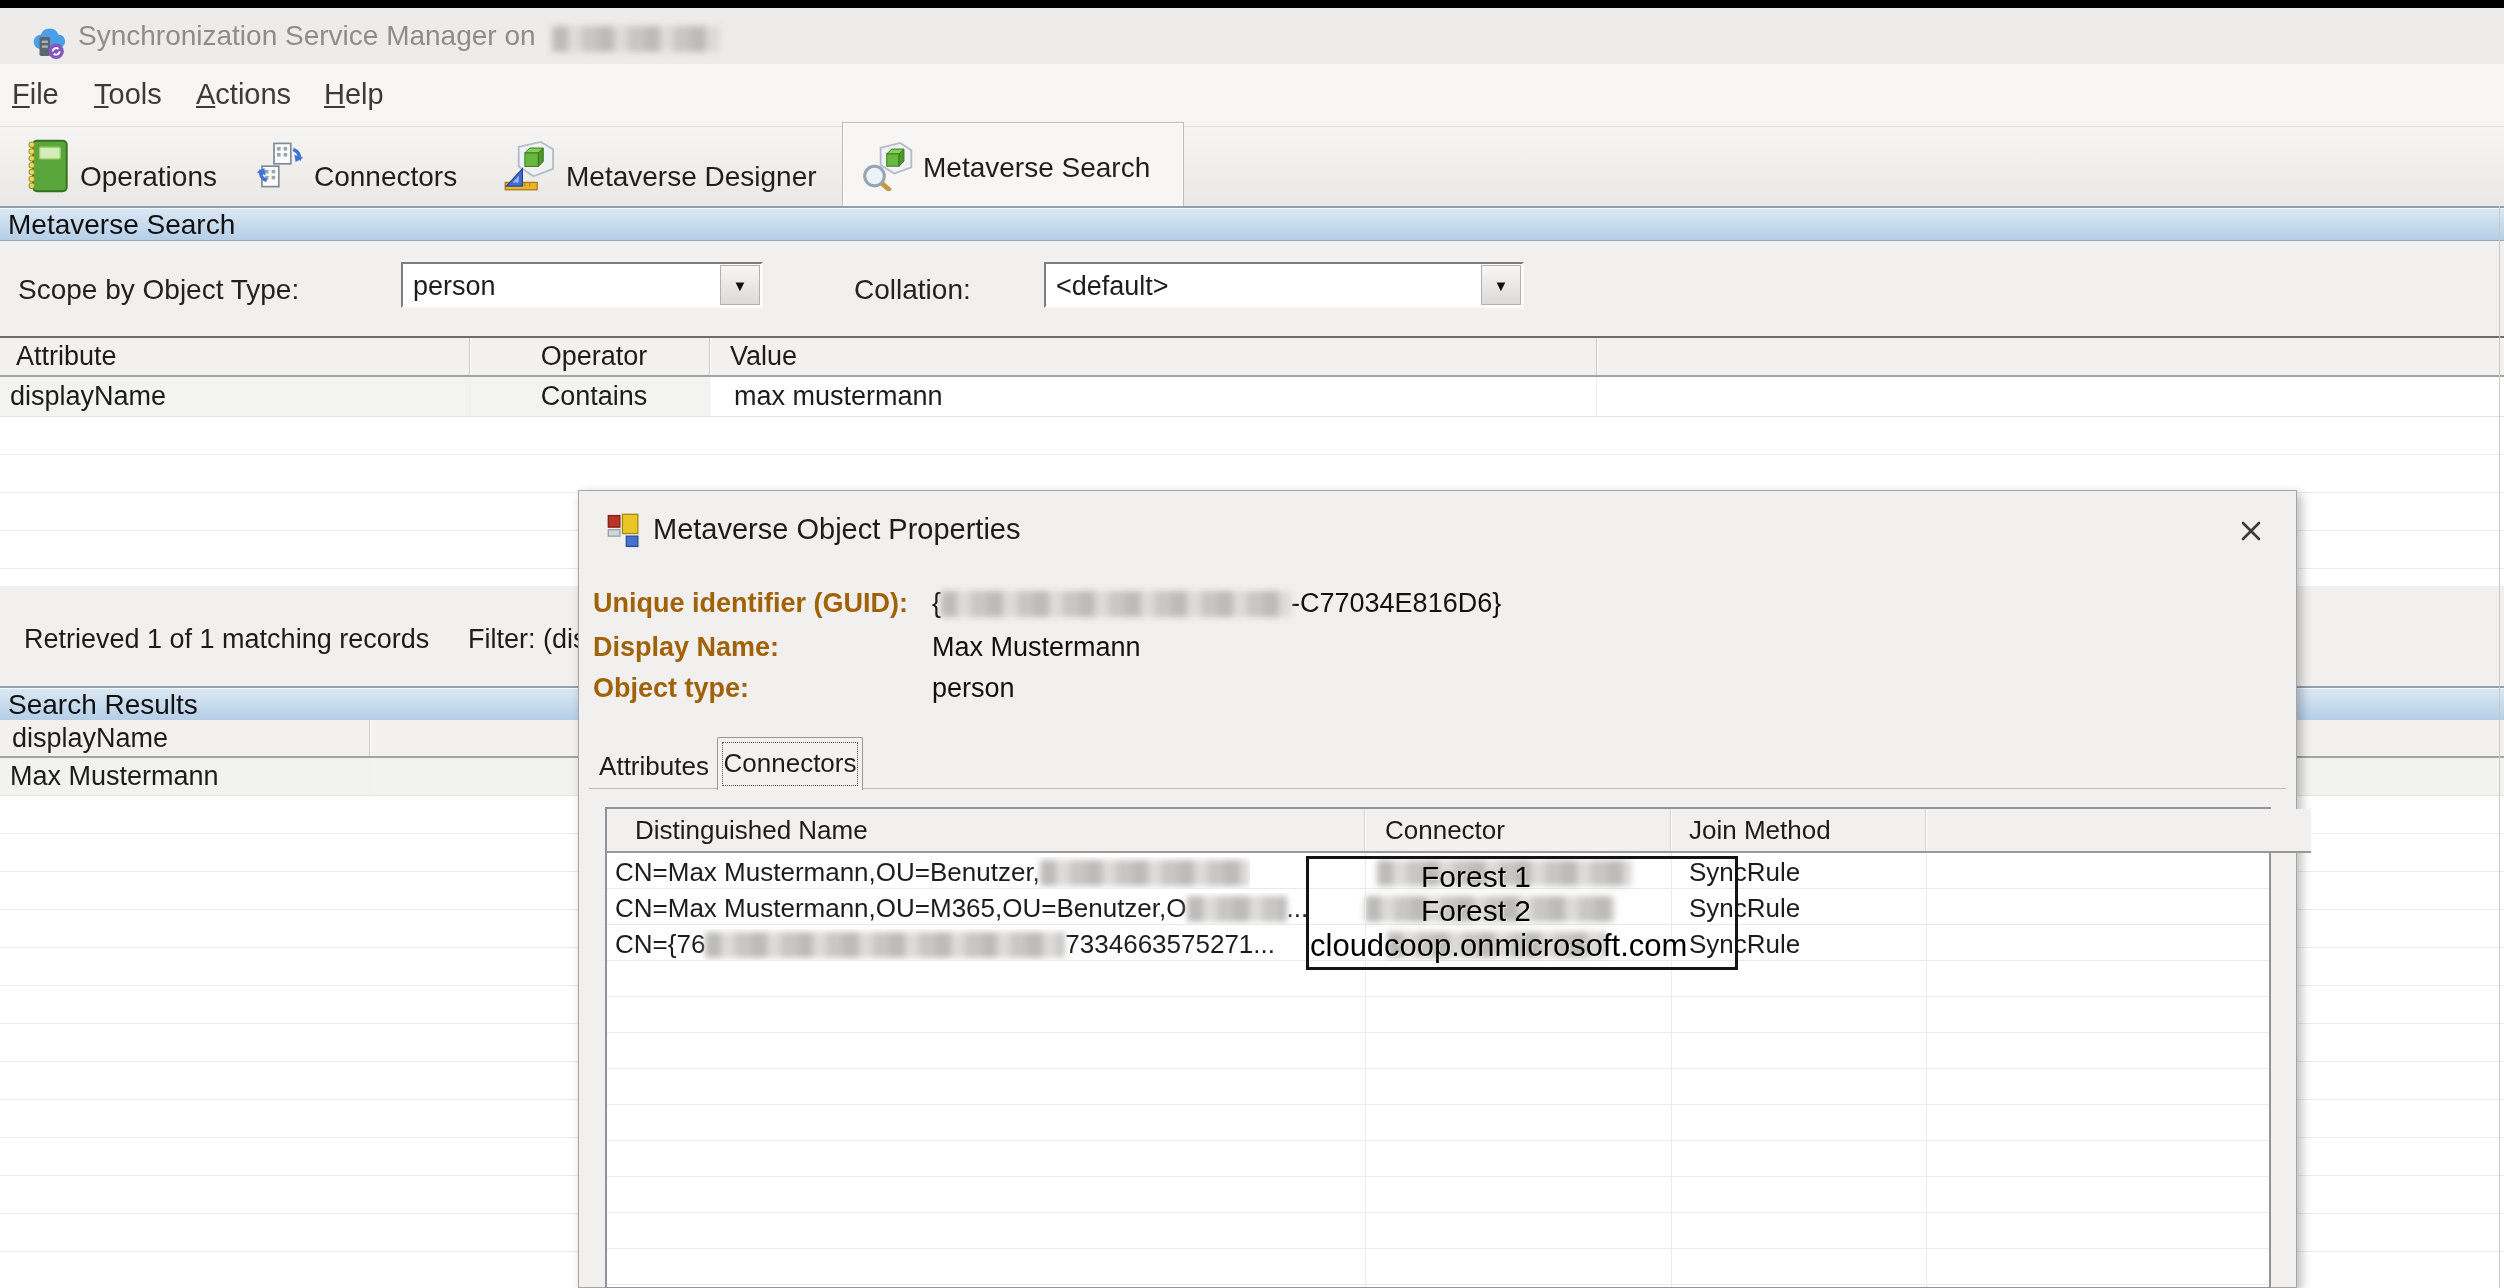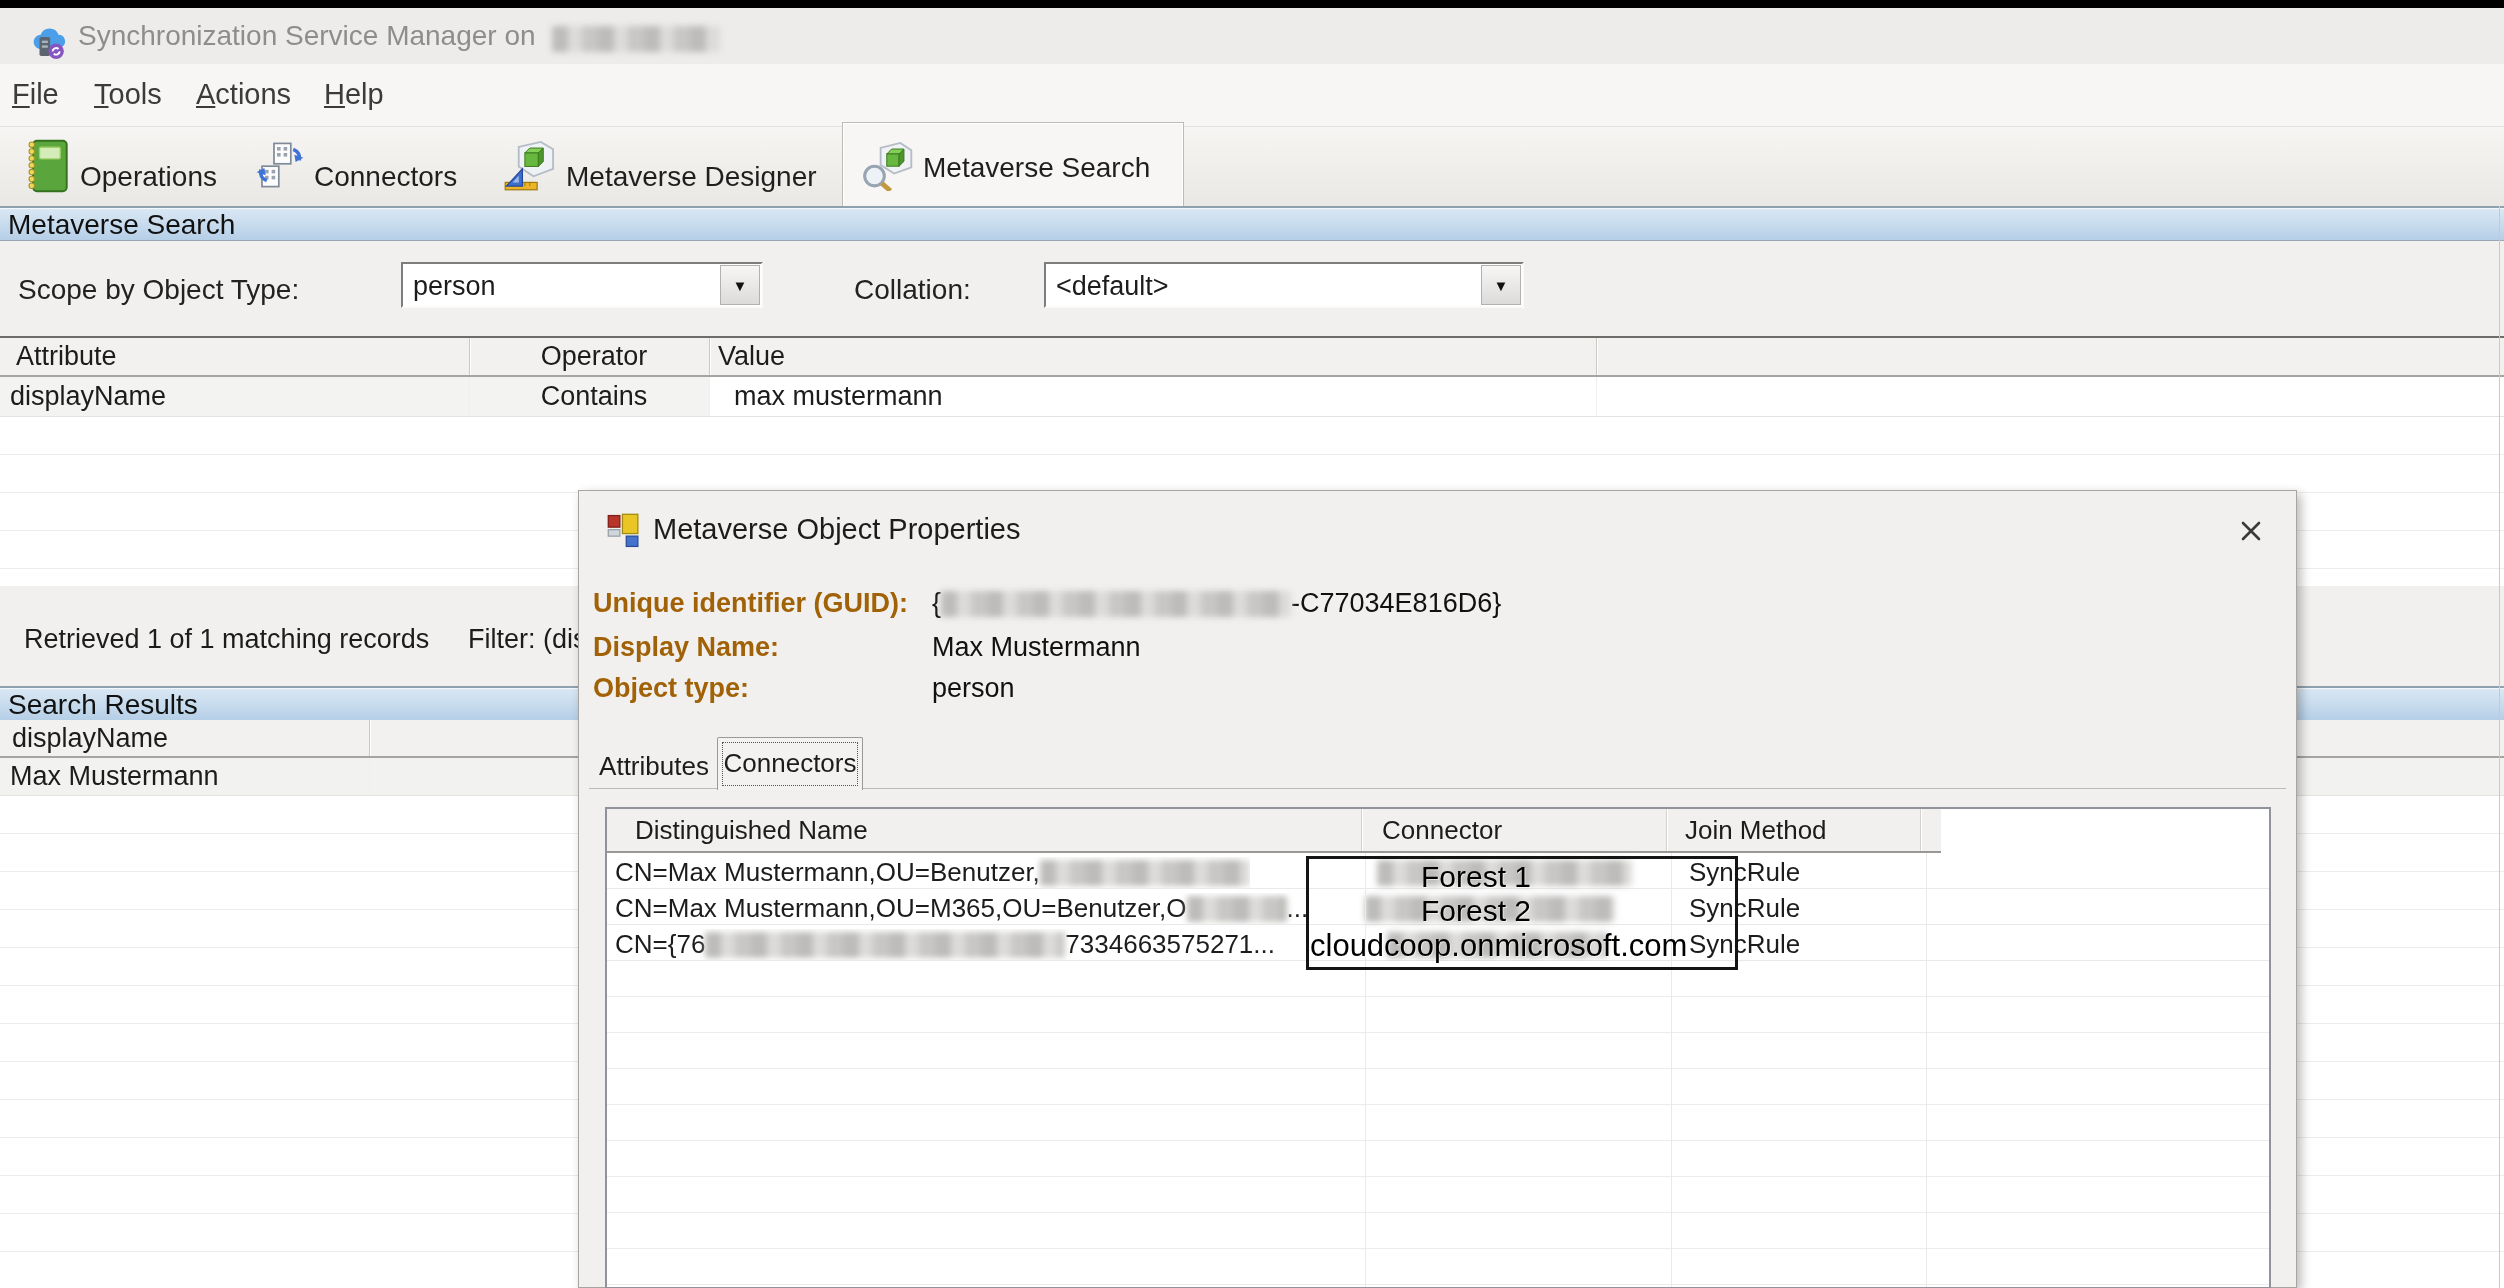--- a/index.html
+++ b/index.html
@@ -56,21 +56,21 @@
   .dlg-field-value{position:absolute;left:353px;font-size:27px;color:#111;white-space:nowrap;}
   .tab{position:absolute;font-size:26px;color:#1c1c1c;text-align:center;}
   .tab-plain{left:12px;top:254px;width:126px;height:42px;line-height:42px;}
   .tab-sel{left:138px;top:246px;width:146px;height:53px;background:#f3f2f0;z-index:2;
            border:1px solid #9b9997;border-bottom:none;border-radius:2px 2px 0 0;box-sizing:border-box;}
   .tab-sel .focusbox{position:absolute;left:4px;top:4px;right:4px;bottom:4px;
            border:1px dotted #555;line-height:41px;}
   .tabstrip{position:absolute;left:10px;top:297px;width:1697px;height:1px;background:#bdbbb8;}
   .lview{position:absolute;left:26px;top:316px;width:1666px;height:482px;background:#fff;
          border:2px solid #90949a;box-sizing:border-box;}
-  .lv-head{position:absolute;left:0;top:0;width:1334px;height:44px;background:#f1f0ef;
+  .lv-head{position:absolute;left:0;top:0;width:1704px;height:44px;background:#f1f0ef;
            border-bottom:2px solid #9a9894;box-sizing:border-box;display:flex;}
   .lv-hcell{box-sizing:border-box;border-right:1px solid #d4d2cf;box-shadow:1px 0 0 #fff;
             font-size:26px;display:flex;align-items:center;padding-left:20px;white-space:nowrap;}
   .lv-row{position:absolute;left:0;width:1662px;height:36px;border-bottom:1px solid #e9e9e9;
           box-sizing:border-box;font-size:26px;}
   .lv-dn{position:absolute;left:8px;top:4px;white-space:nowrap;overflow:hidden;max-width:740px;}
   .lv-join{position:absolute;left:1082px;top:4px;}
   .lv-conn{position:absolute;left:758px;top:4px;width:306px;}
   .lv-empty{position:absolute;left:0;top:152px;width:1662px;height:326px;
             background:repeating-linear-gradient(180deg,#ffffff 0 35px,#ececec 35px 36px);}
@@ -188,21 +188,21 @@
     <div class="combo" style="left:1044px;top:20px;width:480px;">
       <span class="val">&lt;default&gt;</span>
       <span class="dd">▼</span>
     </div>
   </div>
 
   <div class="abs gridtopline"></div>
   <div class="abs ghead" style="left:0;top:338px;width:2504px;height:39px;">
     <div class="gcell" style="width:470px;padding-left:16px;">Attribute</div>
     <div class="gcell" style="width:240px;justify-content:center;">Operator</div>
-    <div class="gcell" style="width:887px;padding-left:8px;">Value</div>
+    <div class="gcell" style="width:887px;padding-left:20px;">Value</div>
     <div class="gcell" style="flex:1;border-right:none;"></div>
   </div>
   <div class="abs grow" style="left:0;top:377px;width:2504px;height:40px;">
     <div class="gcell" style="width:470px;padding-left:10px;">displayName</div>
     <div class="gcell" style="width:240px;justify-content:center;">Contains</div>
     <div class="gcell" style="width:887px;padding-left:24px;background:#fff;">max mustermann</div>
     <div class="gcell" style="flex:1;border-right:none;background:#fff;"></div>
   </div>
   <div class="abs emptyrows" style="left:0;top:417px;width:2504px;height:169px;"></div>
 

